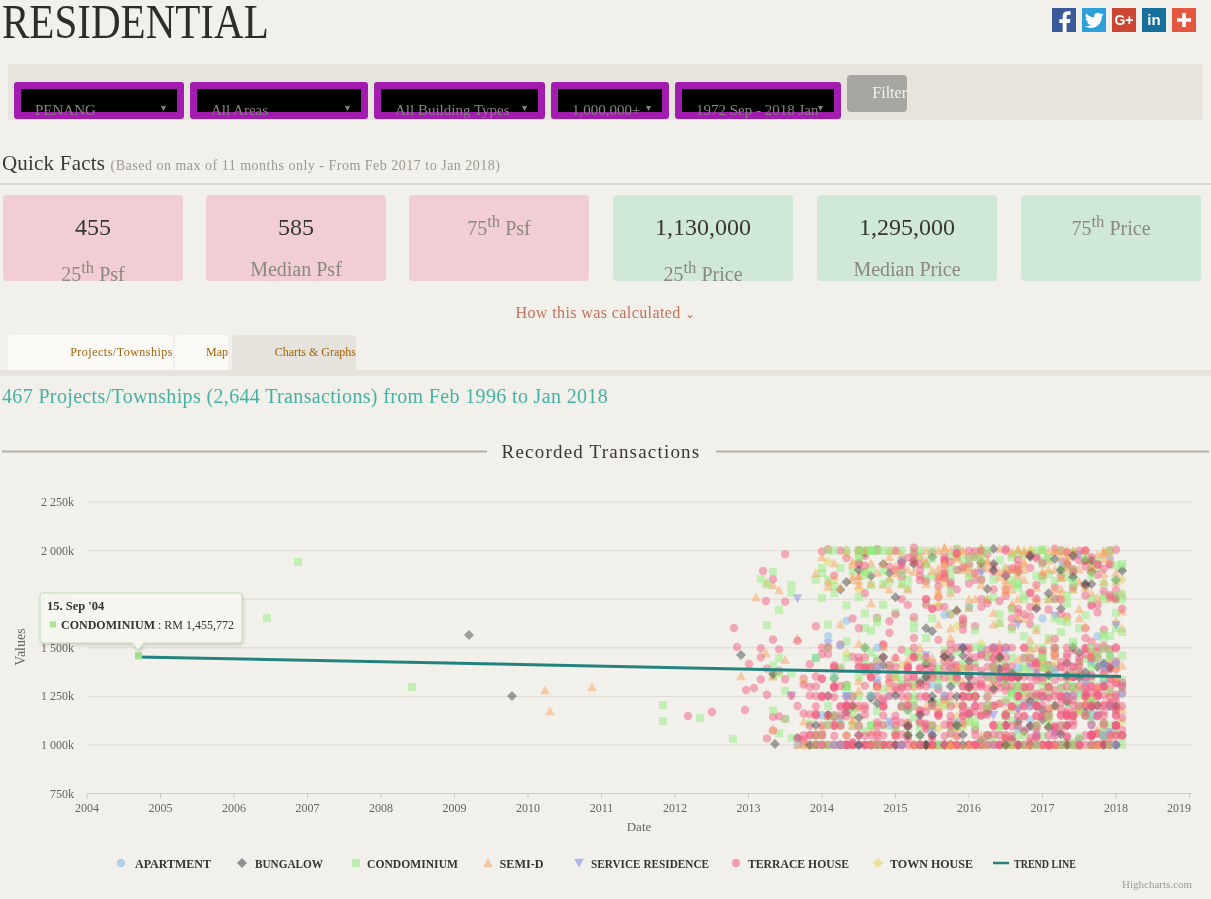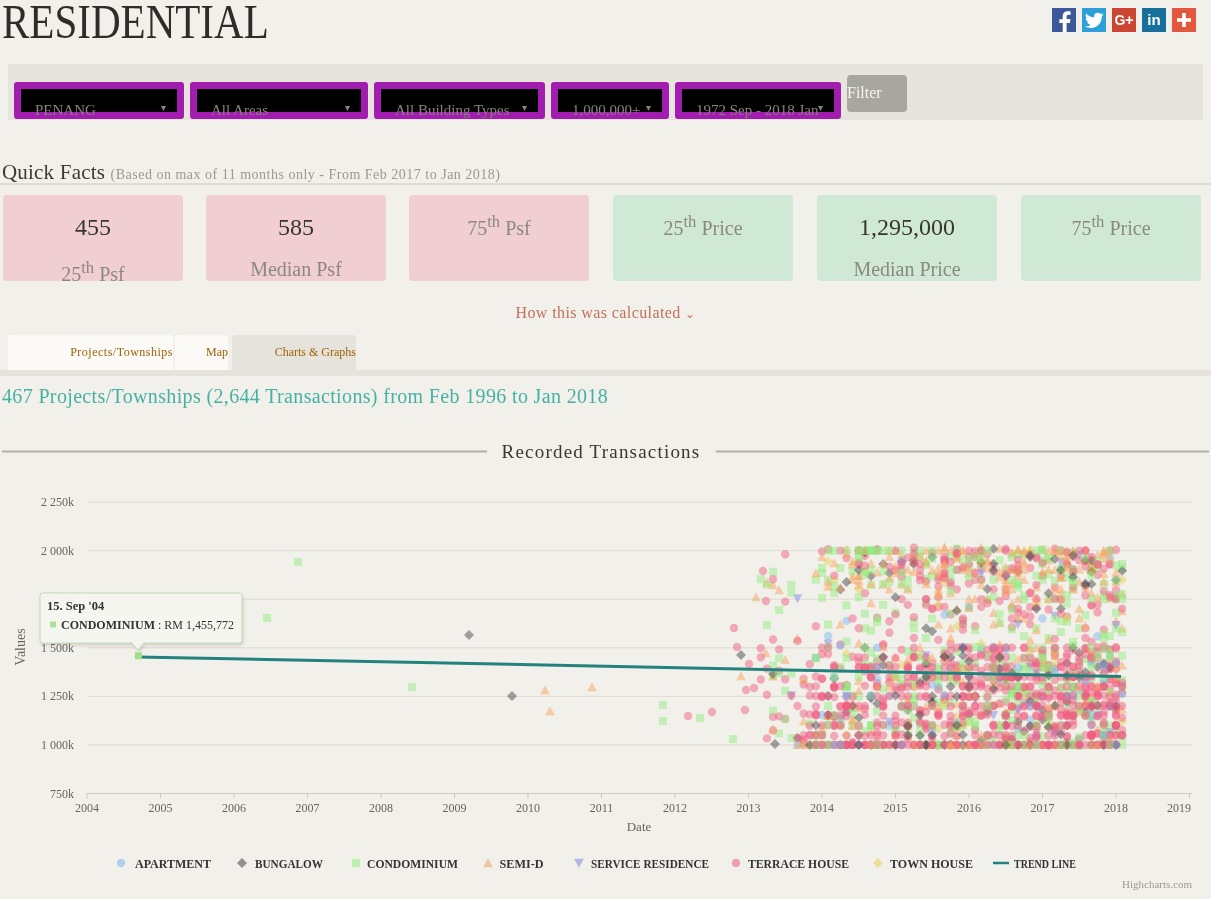--- a/index.html
+++ b/index.html
@@ -3,22 +3,22 @@
 <meta charset="utf-8">
 <style>
 * { margin:0; padding:0; box-sizing:border-box; }
 html,body { width:1211px; height:899px; background:#f2f0ea; font-family:"Liberation Serif", serif; overflow:hidden; position:relative; }
 .abs { position:absolute; }
 h1.title { left:2px; top:-6px; font-size:48px; font-weight:400; color:#2e2d29; position:absolute; font-family:"Liberation Serif",serif; transform:scaleX(0.855); transform-origin:0 0; white-space:nowrap;}
 .soc { position:absolute; top:8px; width:24px; height:24px; }
 .filterbar { position:absolute; left:8px; top:64px; width:1195px; height:56px; background:#e6e4dd; }
 .dd { position:absolute; top:82px; height:37px; background:#000000; border:7px solid #a21caf; border-radius:3px; font-size:15px; color:#85837c; line-height:43px; padding-left:14px; }
 .dd .arr { position:absolute; right:11px; top:0px; font-size:10px; color:#85837c; line-height:37px; }
-.fbtn { position:absolute; left:847px; top:75px; width:60px; height:37px; background:#a8a6a0; color:#f6f4ee; border-radius:4px; font-size:16px; text-align:left; line-height:36px; }
-.qf { position:absolute; left:2px; top:160px; font-size:21px; color:#3b3a35; letter-spacing:0.2px; }
+.fbtn { position:absolute; left:847px; top:75px; width:60px; height:37px; background:#a8a6a0; color:#f6f4ee; border-radius:4px; font-size:16px; text-align:right; line-height:36px; }
+.qf { position:absolute; left:2px; top:151px; font-size:21px; color:#3b3a35; letter-spacing:0.2px; }
 .qf span.note { font-size:14px; color:#9b9990; letter-spacing:0.5px; }
 .hr1 { position:absolute; left:0px; top:183px; width:1211px; height:2px; background:#dedcd3; }
 .card { position:absolute; top:195px; width:180px; height:86px; border-radius:4px; text-align:center; }
 .card.pink { background:#f1ced4; }
 .card.green { background:#cfe9d6; }
 .card .num { font-size:24px; color:#37362f; margin-top:19px; }
 .card .lbl { font-size:20px; color:#8b897f; margin-top:17px; }
 .calc { position:absolute; left:0; top:304px; width:1211px; text-align:center; font-size:16px; color:#c1725f; letter-spacing:0.4px; }
 .tabs { position:absolute; left:8px; top:335px; height:35px; }
 .tab { position:absolute; top:0; height:35px; border-radius:4px 4px 0 0; font-size:12px; color:#a16207; text-align:right; line-height:34px; background:#fbfaf7; }
@@ -59,20 +59,21 @@
     <div class="lbl">25<sup>th</sup> Psf</div>
   </div>
 <div class="card pink" style="left:206px;">
     <div class="num">585</div>
     <div class="lbl">Median Psf</div>
   </div>
 <div class="card pink" style="left:409px;">
     <div class="lbl">75<sup>th</sup> Psf</div>
   </div>
 <div class="card green" style="left:613px;">
+    <div class="num">1,130,000</div>
     <div class="lbl">25<sup>th</sup> Price</div>
   </div>
 <div class="card green" style="left:817px;">
     <div class="num">1,295,000</div>
     <div class="lbl">Median Price</div>
   </div>
 <div class="card green" style="left:1021px;">
     <div class="lbl">75<sup>th</sup> Price</div>
   </div>
 <div class="calc">How this was calculated <span style="font-size:12px;">⌄</span></div>

